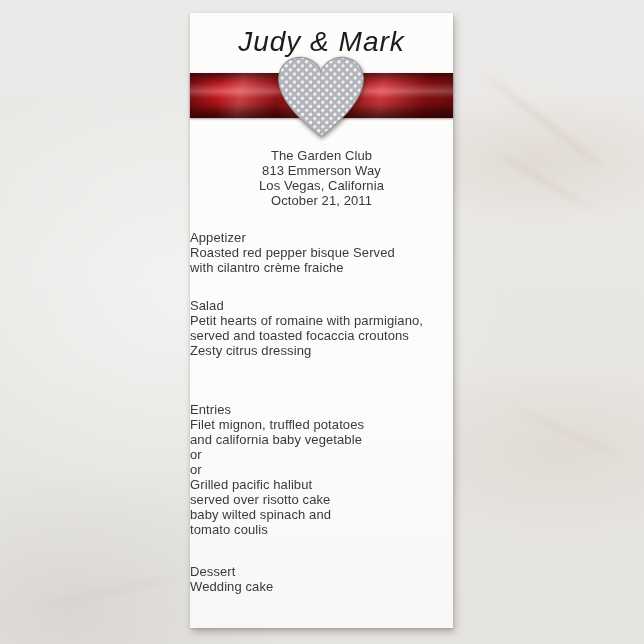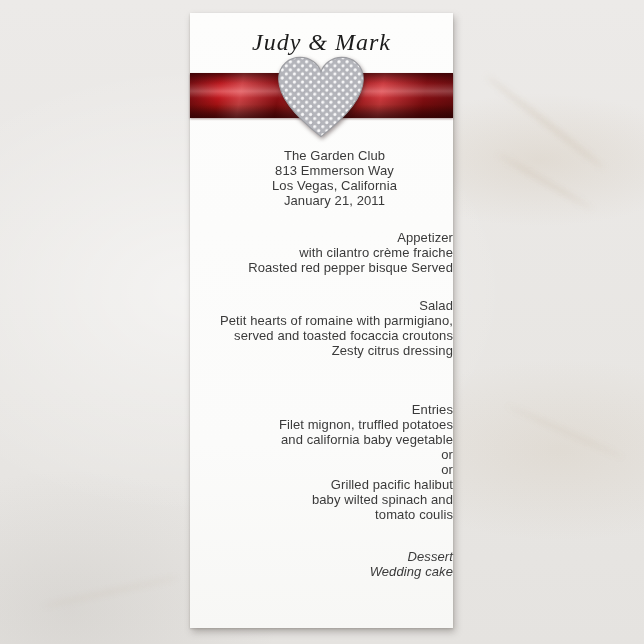--- a/index.html
+++ b/index.html
@@ -26,22 +26,22 @@
   .vein.v3{left:500px;top:430px;width:130px;height:3px;transform:rotate(24deg);opacity:.7;}
   .vein.v4{left:40px;top:590px;width:140px;height:4px;transform:rotate(-12deg);opacity:.5;}
 
   .card{
     position:absolute;left:190px;top:13px;width:263px;height:615px;
     background:linear-gradient(180deg,#fdfdfc 0%, #fbfbfa 70%, #f7f7f5 100%);
     box-shadow:2px 4px 7px rgba(95,90,85,0.38), 0 1px 2px rgba(95,90,85,0.25);
   }
   .card-title{
     position:absolute;top:13px;left:0;width:100%;text-align:center;
-    font-family:Liberation Serif, serif;font-style:italic;
-    font-size:24px;line-height:32px;color:#1c1c1c;letter-spacing:1px;
+    font-family:Liberation Sans, sans-serif;font-style:italic;
+    font-size:28px;line-height:32px;color:#1c1c1c;letter-spacing:1px;
   }
   .ribbon{
     position:absolute;top:60px;left:0;width:100%;height:45px;
     background:linear-gradient(to bottom,
       #7a0c10 0%, #a3141a 10%, #c61e24 30%, #d63036 42%,
       #b8161c 58%, #94100f 76%, #6b0a0c 90%, #520607 100%);
     box-shadow:0 1px 2px rgba(60,5,7,0.4);
   }
   .ribbon::before{
     content:"";position:absolute;inset:0;
@@ -57,26 +57,26 @@
     background:linear-gradient(to bottom,
       rgba(40,2,3,0.45) 0%, rgba(255,255,255,0) 22%,
       rgba(255,255,255,0.18) 40%, rgba(255,255,255,0) 55%,
       rgba(40,2,3,0.0) 70%, rgba(40,2,3,0.5) 100%);
   }
   .heart{
     position:absolute;left:86px;top:42px;width:90px;height:84px;
     filter:drop-shadow(1px 2px 2px rgba(40,20,20,0.45));
   }
   .menu-text{font-size:13px;line-height:15px;color:#3a3a3a;text-align:center;letter-spacing:0.1px;}
-  .venue{position:absolute;top:135px;left:0;width:100%;padding-left:13px;}
+  .venue{position:absolute;top:135px;left:0;width:100%;}
   .menu-sections{position:absolute;top:217px;left:0;width:100%;}
-  .section{text-align:right;padding-left:23px;}
+  .section{text-align:left;}
   .section:nth-child(2){margin-top:23px;}
   .section:nth-child(3){margin-top:44px;}
-  .section:nth-child(4){margin-top:27px;font-style:italic;}
+  .section:nth-child(4){margin-top:27px;}
 </style>
 </head>
 <body>
 
 <div class="stage">
   <div class="vein v1"></div>
   <div class="vein v2"></div>
   <div class="vein v3"></div>
   <div class="vein v4"></div>
 
@@ -100,42 +100,43 @@
           <circle cx="7.1" cy="7.1" r="2.3" fill="url(#dg)" stroke="#94959b" stroke-width="0.4"></circle>
         </pattern>
       </defs>
       <path d="M50 90 C 22 68, 3 46, 3 26 C 3 10, 15 2, 27 2 C 38 2, 47 9, 50 18 C 53 9, 62 2, 73 2 C 85 2, 97 10, 97 26 C 97 46, 78 68, 50 90 Z" fill="url(#pave)" stroke="#9b9ca1" stroke-width="1.2"></path>
     </svg>
 
     <div class="venue menu-text">
       <div>The Garden Club</div>
       <div>813 Emmerson Way</div>
       <div>Los Vegas, California</div>
-      <div>January 21, 2011</div>
+      <div>October 21, 2011</div>
     </div>
 
     <div class="menu-sections menu-text">
         <div class="section">
           <div>Appetizer</div>
+          <div>Roasted red pepper bisque Served</div>
           <div>with cilantro crème fraiche</div>
-          <div>Roasted red pepper bisque Served</div>
         </div>
         <div class="section">
           <div>Salad</div>
           <div>Petit hearts of romaine with parmigiano,</div>
           <div>served and toasted focaccia croutons</div>
           <div>Zesty citrus dressing</div>
         </div>
         <div class="section">
           <div>Entries</div>
           <div>Filet mignon, truffled potatoes</div>
           <div>and california baby vegetable</div>
           <div>or</div>
           <div>or</div>
           <div>Grilled pacific halibut</div>
+          <div>served over risotto cake</div>
           <div>baby wilted spinach and</div>
           <div>tomato coulis</div>
         </div>
         <div class="section">
           <div>Dessert</div>
           <div>Wedding cake</div>
         </div>
       </div>
 
   </div>

